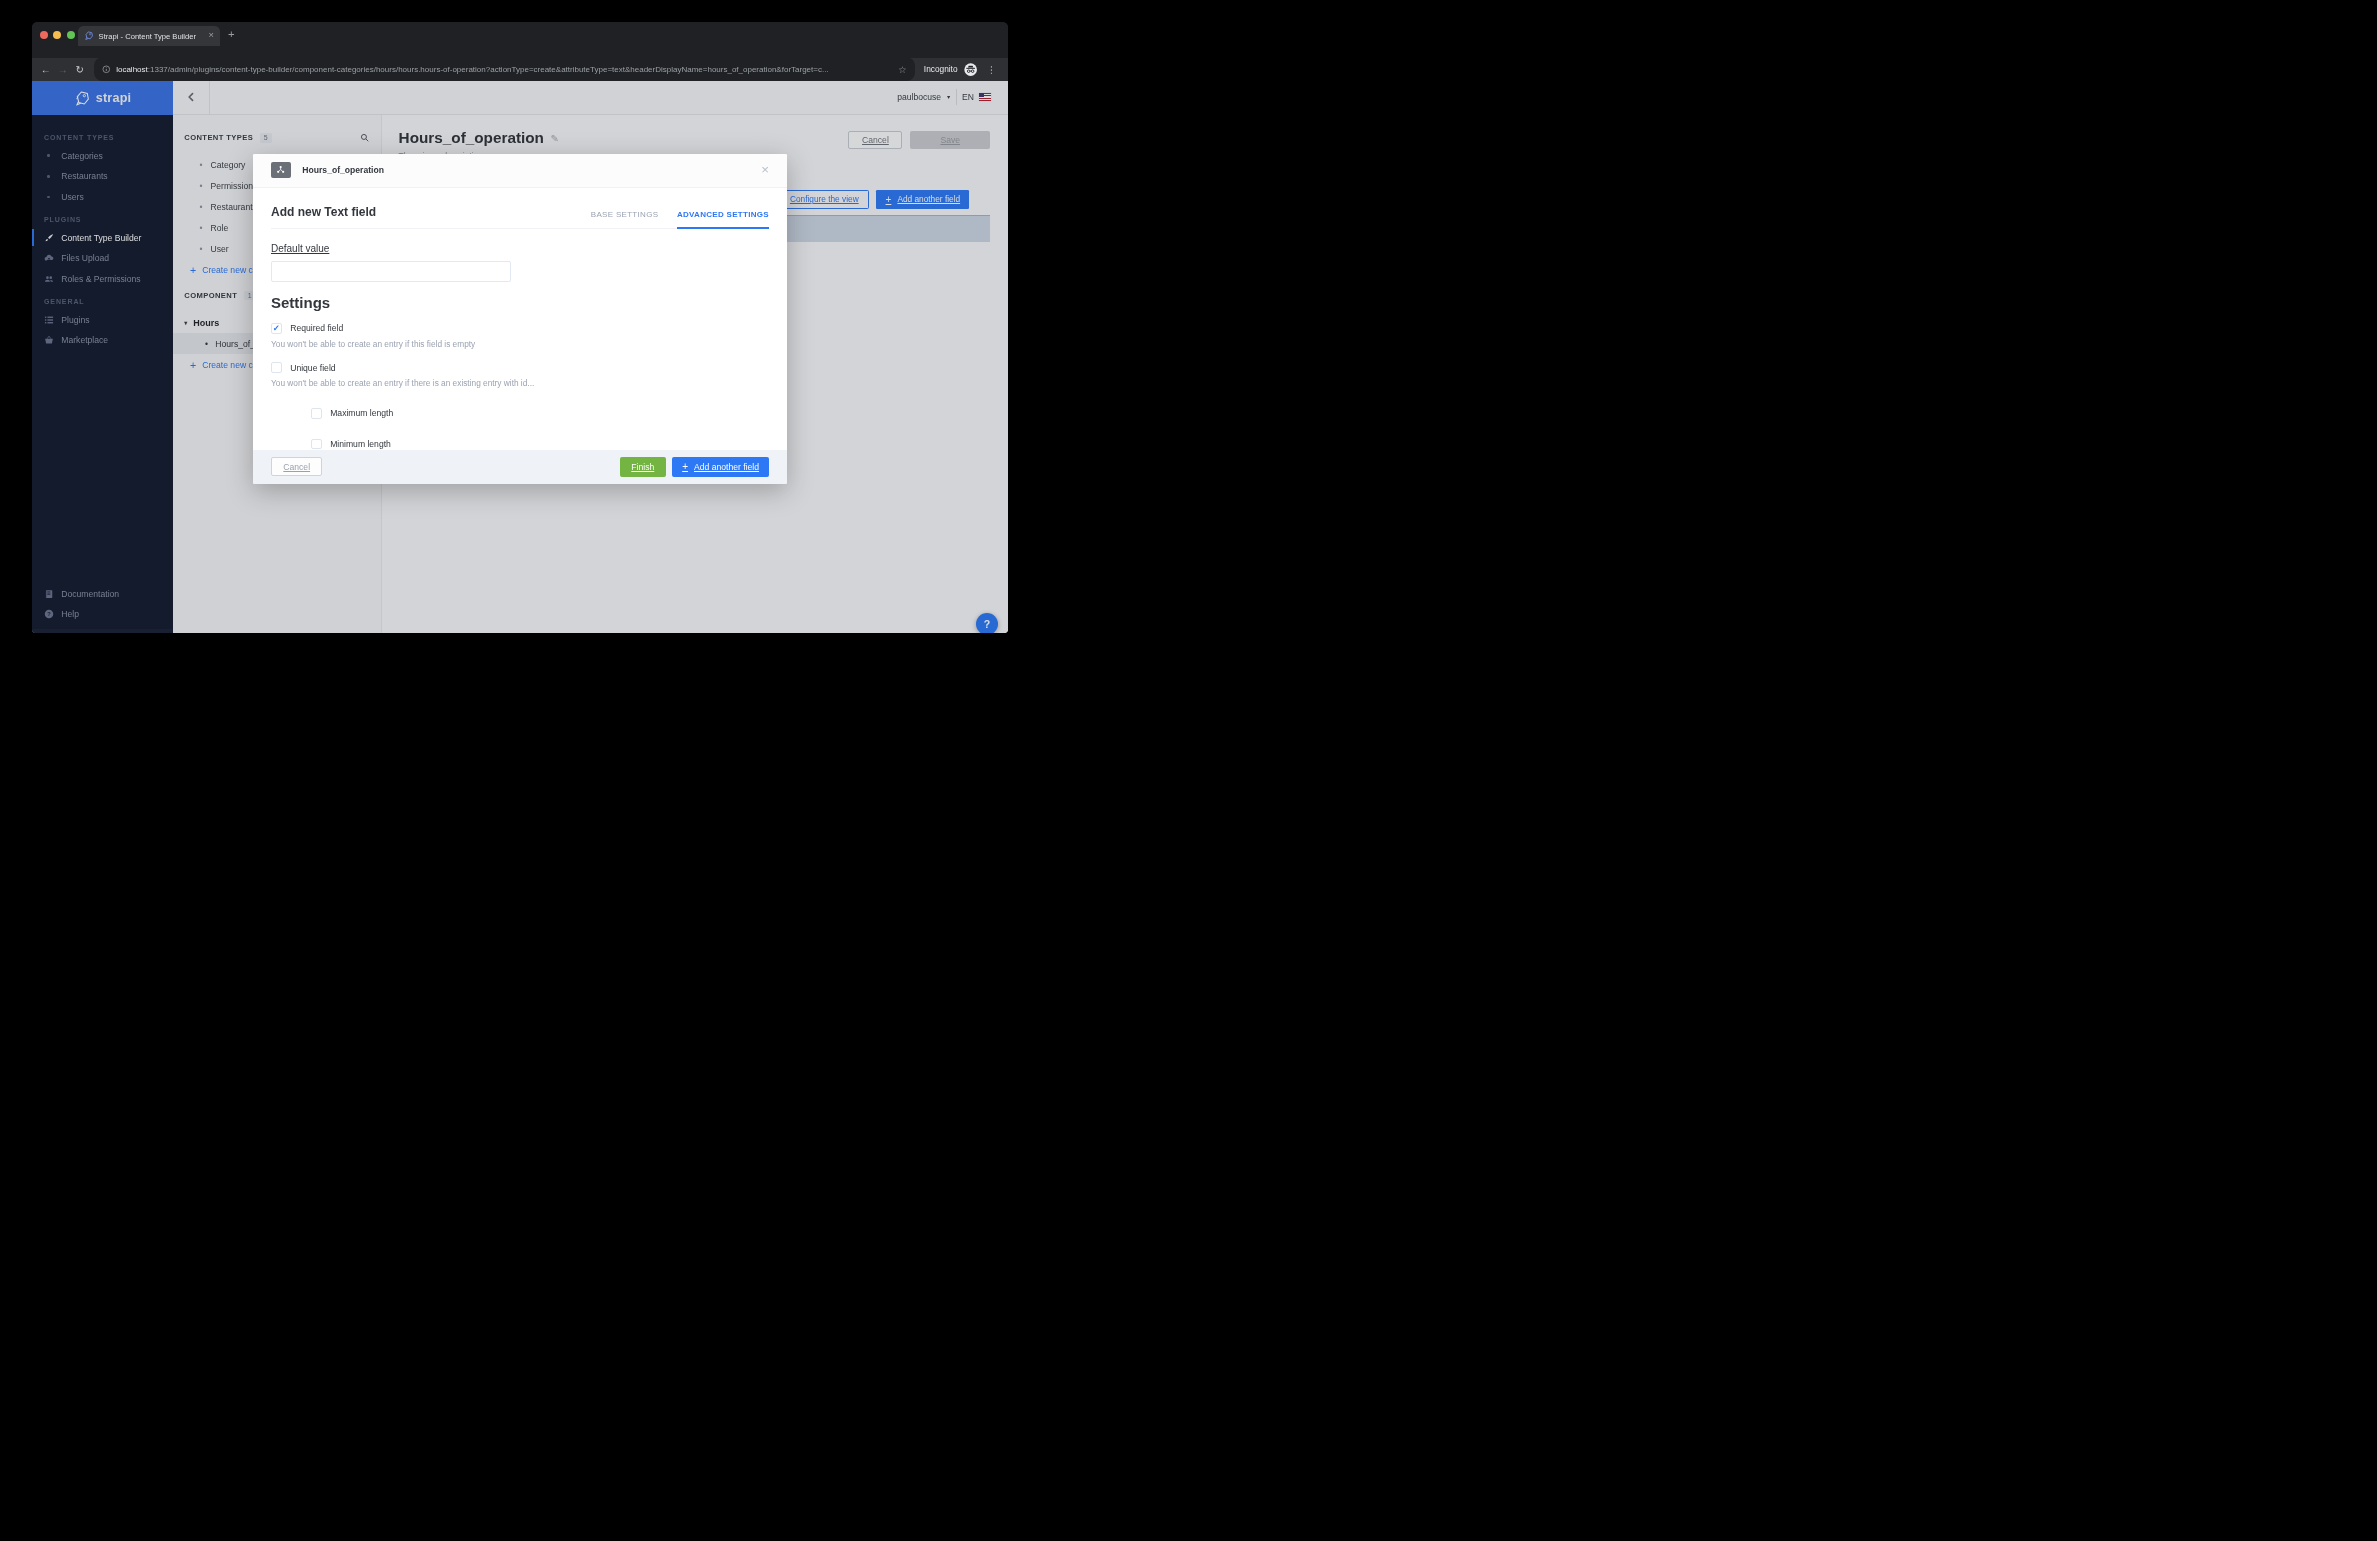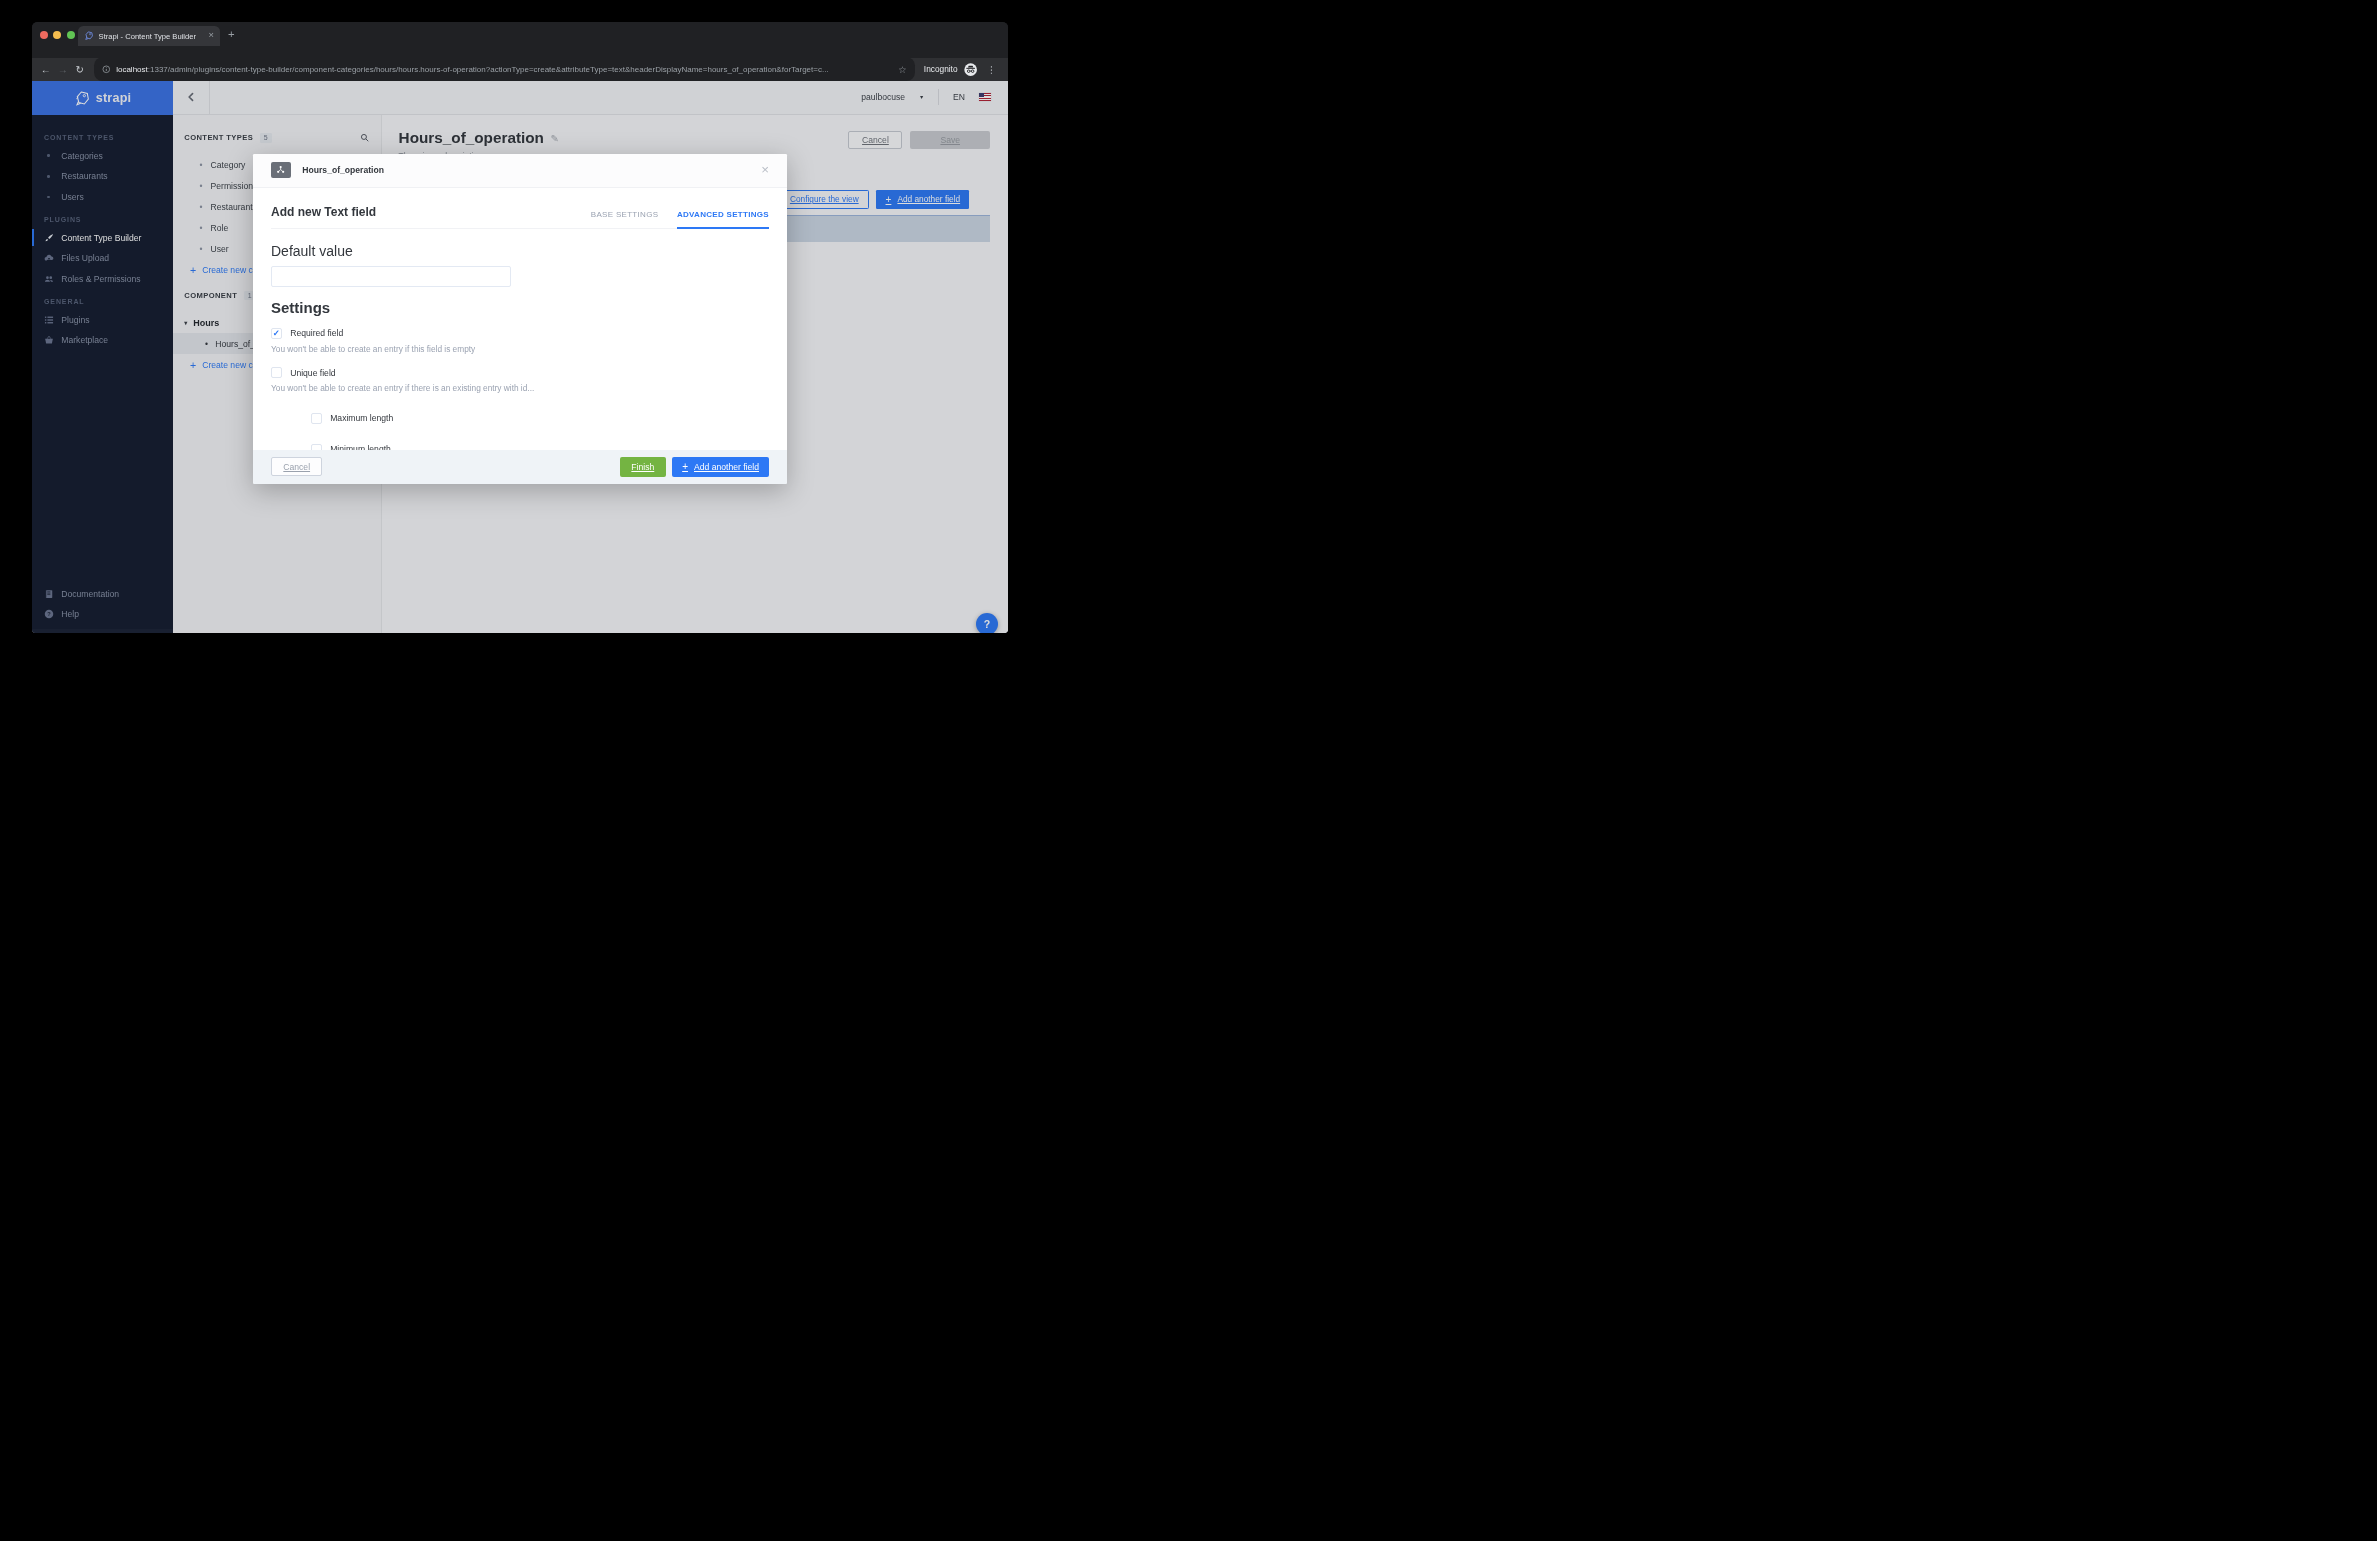--- a/index.html
+++ b/index.html
@@ -49,21 +49,21 @@
   .s-item.active::before { content:""; position:absolute; left:0; top:2px; bottom:2px; width:2px; background:#2d78f5; }
   .s-bottom { margin-top:auto; padding-bottom:4px; }
   .powered { height:17px; background:#1c2336; display:flex; align-items:center; padding-left:9.3px; gap:2.7px; font-size:7px; color:#ccd1da; flex-shrink:0; }
   .powered a { color:#3e82f7; text-decoration:none; }
 
   
   .right-col { flex:1; display:flex; flex-direction:column; min-width:0; }
   .topbar { height:34px; background:#f3f4f6; border-bottom:0.7px solid #e1e2e5; display:flex; align-items:center; flex-shrink:0; }
   .back-btn { width:37px; height:100%; display:flex; align-items:center; justify-content:center; color:#676c75; border-right:0.7px solid #e0e1e4; }
   .back-btn svg { width:10px; height:10px; }
-  .tb-right { margin-left:auto; display:flex; align-items:center; gap:14px; padding-right:17px; font-size:8.6px; color:#3b3f46; }
+  .tb-right { margin-left:auto; display:flex; align-items:center; gap:5px; padding-right:17px; font-size:8.6px; color:#3b3f46; }
   .tb-caret { font-size:5.3px; color:#3b3f46; }
   .tb-div { width:0.7px; height:16px; background:#d9dade; }
   .flag { position:relative; width:12px; height:8px; background:repeating-linear-gradient(180deg,#b22234 0 1.2px,#fff 1.2px 2.3px); box-shadow:0 0 0.7px rgba(0,0,0,.4); }
   .flag::after { content:""; position:absolute; left:0; top:0; width:5.3px; height:4px; background:#3c3b6e; }
 
   .body-row { flex:1; display:flex; min-width:0; }
 
   
   .panel2 { width:209px; background:#f2f3f5; border-right:0.7px solid #e4e5e8; flex-shrink:0; padding-top:18.6px; overflow:hidden; }
   .p-head { display:flex; align-items:center; padding:0 11.3px; margin-bottom:12px; }
@@ -106,21 +106,21 @@
   .m-ico svg { width:9.3px; height:9.3px; }
   .m-htitle { margin-left:11.3px; font-size:8.6px; font-weight:bold; color:#33373d; }
   .m-close { margin-left:auto; color:#b9bec7; font-size:13.3px; font-weight:300; line-height:1; }
   .m-body { flex:1; background:#fff; padding:0 18px; overflow:hidden; }
   .m-titlerow { display:flex; align-items:flex-end; padding-top:17px; border-bottom:0.7px solid #f1f2f5; }
   .m-title { font-size:12px; font-weight:bold; color:#33373d; padding-bottom:9.3px; }
   .m-tabs { margin-left:auto; display:flex; gap:18.6px; }
   .m-tab { font-size:8px; letter-spacing:0.3px; color:#9aa2b1; padding-bottom:9.3px; position:relative; }
   .m-tab.active { color:#2d78f5; font-weight:bold; }
   .m-tab.active::after { content:""; position:absolute; left:0; right:0; bottom:-0.7px; height:2px; background:#2d78f5; }
-  .f-label { margin-top:14.6px; font-size:14px; color:#33373d; }
+  .f-label { margin-top:14.6px; font-size:10px; color:#33373d;text-decoration:underline; }
   .f-input { display:block; margin-top:6.6px; width:240px; height:21px; border:0.7px solid #e3e9f3; border-radius:2px; background:#fff; font-size:8.6px; padding:0 6.6px; color:#33373d; }
   .m-settings { margin-top:12px; font-size:15px; font-weight:bold; color:#33373d; }
   .chk-row { display:flex; align-items:center; gap:8.6px; }
   .mt18{margin-top:12px;} .mt20{margin-top:13.3px;} .mt22{margin-top:20px;padding-left:40px;}
   .chk { width:10.6px; height:10.6px; border:0.7px solid #dfe5ef; border-radius:2px; background:#fff; position:relative; display:flex; align-items:center; justify-content:center; }
   .chk .chk-mark { color:#2d78f5; font-size:8.6px; font-weight:bold; line-height:1; }
   .chk-label { font-size:8.6px; color:#33373d;text-align:center; }
   .chk-desc { margin-top:5.3px; font-size:8.3px; color:#9aa2b1; }
   .m-foot { height:34px; background:#eff3f7; border-radius:0 0 1.3px 1.3px; display:flex; align-items:center; padding:0 18px; flex-shrink:0; }
   .btn-mcancel { height:18.6px; padding:0 11.3px; background:#fdfdfe; border:0.7px solid #ced4de; border-radius:2px; color:#9aa1ad; font-size:8.6px; }

